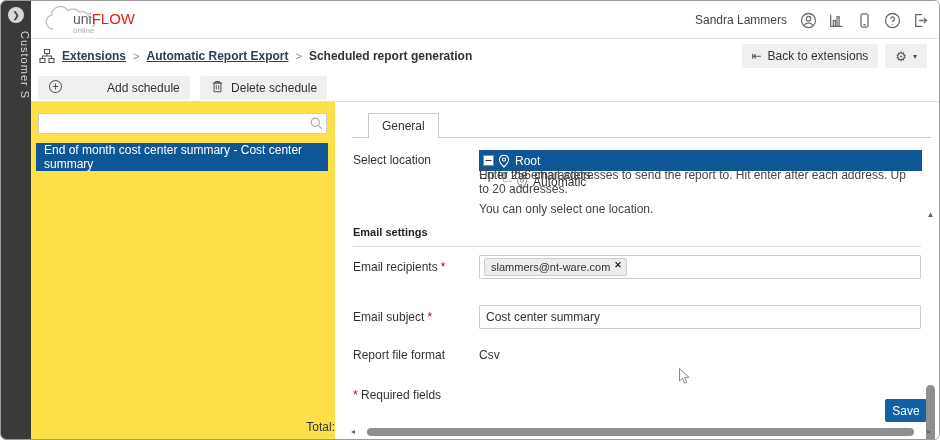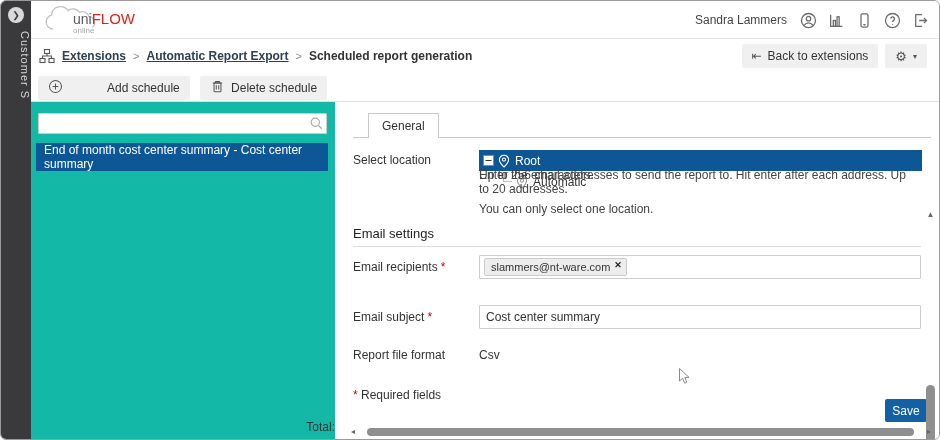--- a/index.html
+++ b/index.html
@@ -42,21 +42,21 @@
   .caret{font-size:8px;color:#555;}
 
   
   .toolbar{position:absolute;left:30px;top:72px;right:0;height:29px;background:#fff;border-bottom:1px solid #dedede;}
   .toolbar .gbtn{position:relative;top:3px;}
   .toolbar .gbtn:first-child{margin-left:7px;gap:44px;}
   .toolbar .gbtn + .gbtn{margin-left:7px;}
   .tico svg{stroke:#555;fill:none;stroke-width:1.1;}
 
   
-  .listpanel{position:absolute;left:30px;top:101px;width:323px;height:339px;border-right:1px solid #ddd;background:#14b8a6;}
+  .listpanel{position:absolute;left:30px;top:101px;width:323px;height:339px;border-right:1px solid #ddd;background:#fde047;}
   .search{position:absolute;left:7px;top:11px;width:289px;height:21px;border:1px solid #ccc;border-radius:1px;
           font-size:12px;padding:0 22px 0 6px;color:#333;outline:none;}
   .search-ico{position:absolute;left:278px;top:14px;pointer-events:none;}
   .search-ico svg{stroke:#a9a9a9;fill:none;stroke-width:1.2;}
   .sched-item{position:absolute;left:5px;top:41px;width:292px;height:28px;background:#0e5796;color:#fff;
               display:flex;align-items:center;padding-left:8px;cursor:pointer;}
   .total{position:absolute;right:8px;bottom:7px;color:#333;}
 
   
   .detail{position:absolute;left:334px;top:101px;right:0;bottom:0;background:#fff;}
@@ -75,21 +75,21 @@
   .tree-row{height:21px;display:flex;align-items:center;cursor:pointer;}
   .tree-row.sel{background:#0e5796;color:#fff;}
   .tree-row.sel .pin svg{stroke:#fff;}
   .minusbox{margin:0 4px 0 4px;display:inline-flex;}
   .pin{display:inline-flex;margin-right:5px;}
   .pin svg{stroke:#9a9a9a;fill:none;stroke-width:1.1;}
   .connector{width:9px;height:10px;border-left:1px solid #c0c0c0;border-bottom:1px solid #c0c0c0;
              margin:-6px 4px 4px 24px;}
   .hint-location{position:absolute;left:126px;top:64px;}
 
-  .sect-head{position:absolute;left:0;top:88px;font-size:13px;font-weight:normal;color:#222;}
+  .sect-head{position:absolute;left:0;top:88px;font-size:11px;font-weight:bold;color:#222;}
   .sect-rule{position:absolute;left:0;top:108px;width:568px;border-top:1px solid #ddd;}
 
   .row-recipients{position:absolute;left:0;top:117px;width:568px;}
   .row-recipients .flabel{position:absolute;left:0;top:5px;}
   .tagbox{position:absolute;left:126px;top:0;width:442px;height:24px;border:1px solid #ccc;border-radius:1px;
           display:flex;align-items:center;padding:0 4px;}
   .tag{background:#ededed;border:1px solid #ccc;border-radius:2px;font-size:11px;color:#333;
        padding:2px 4px 2px 6px;display:inline-flex;align-items:center;gap:4px;line-height:12px;}
   .tag-x{font-size:9px;font-weight:bold;color:#222;cursor:pointer;position:relative;top:-2px;}
   .hint-recipients{position:absolute;left:126px;top:30px;}

